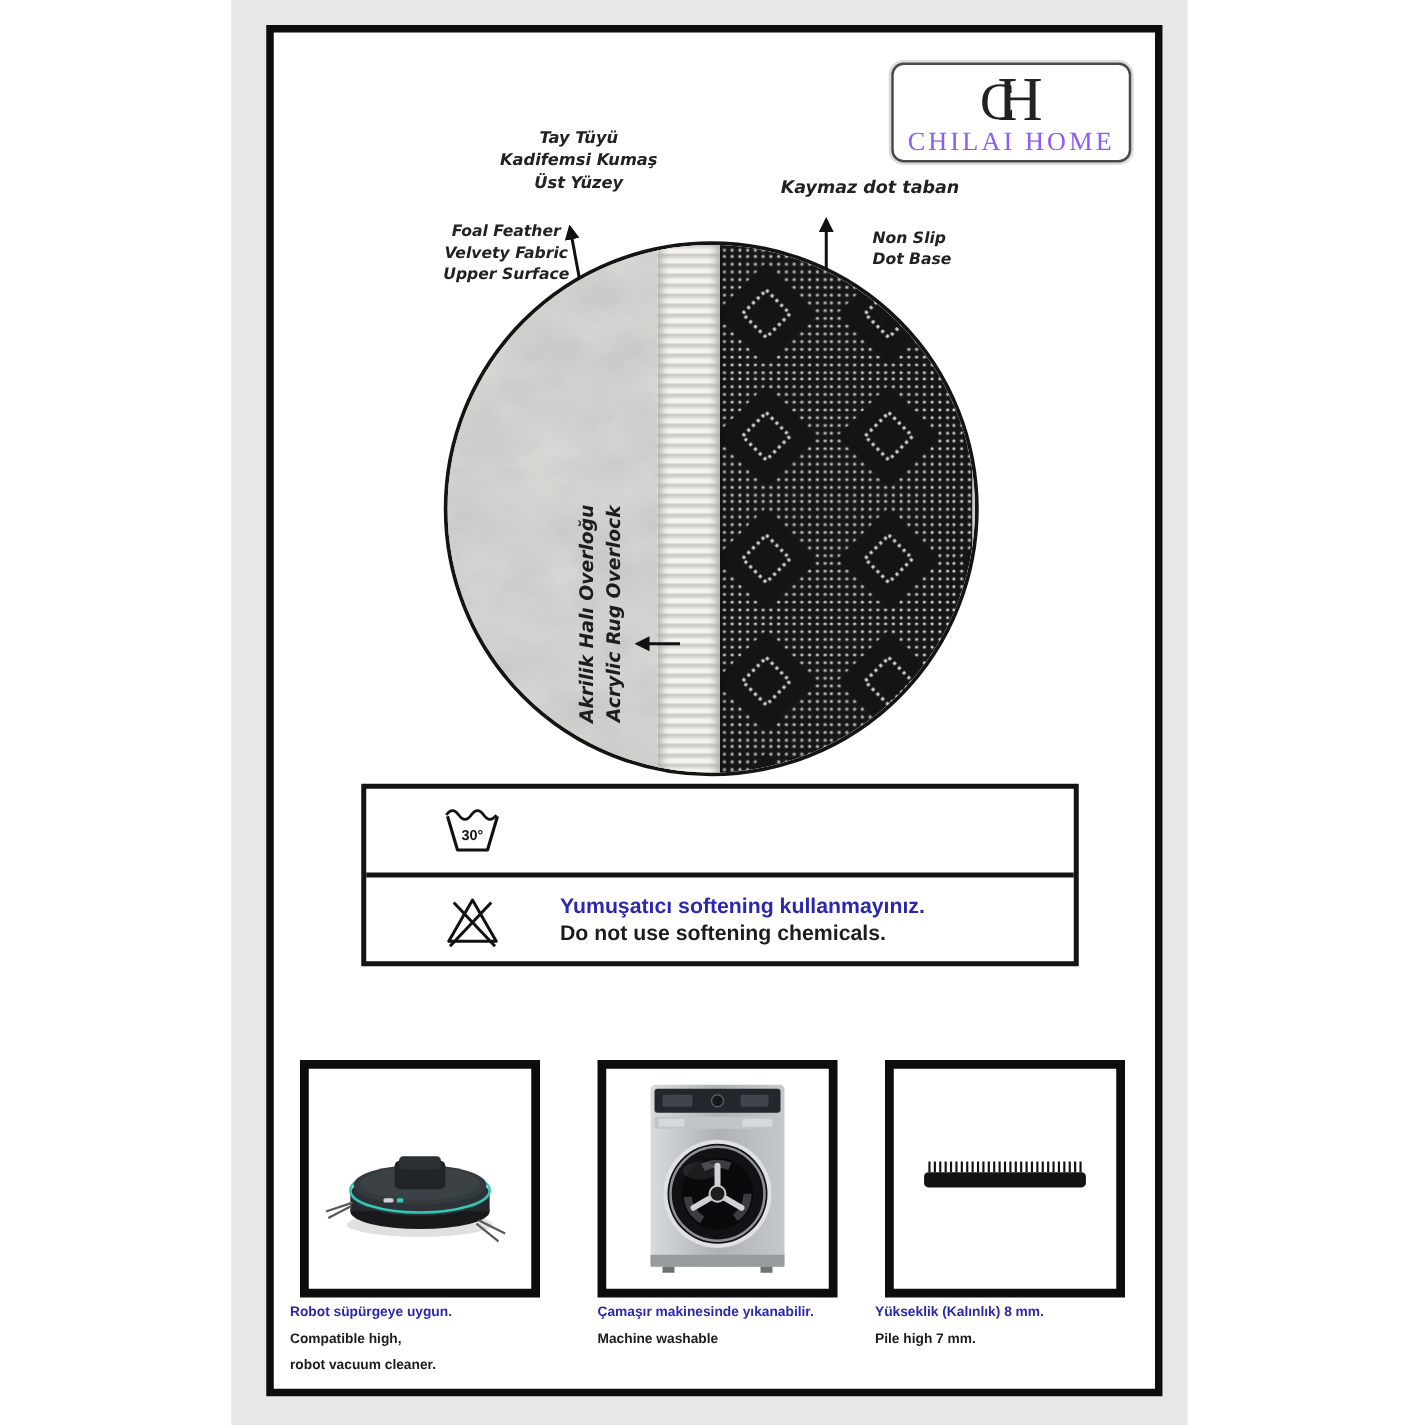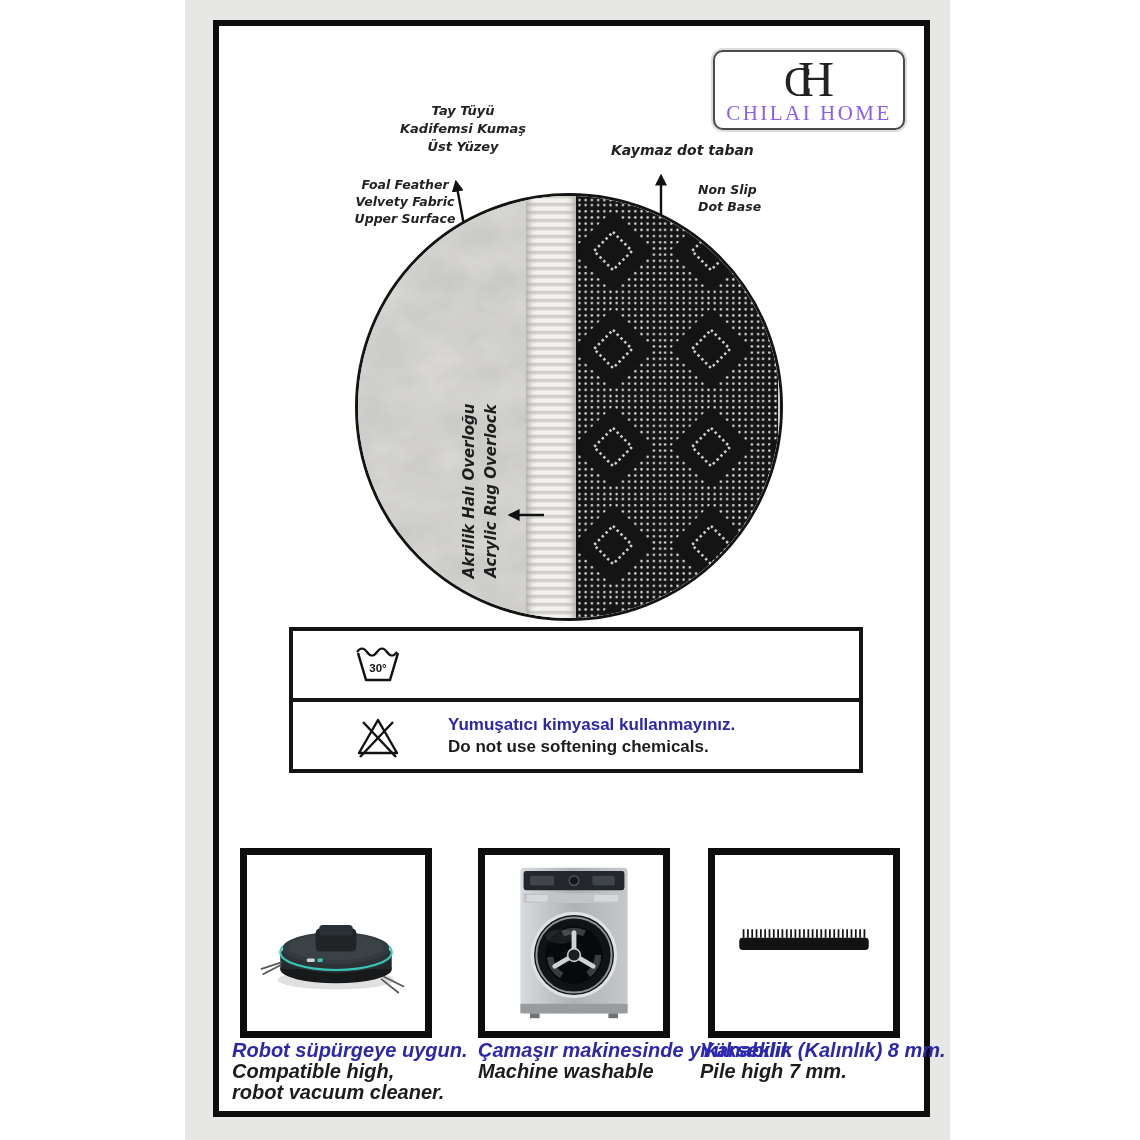--- a/index.html
+++ b/index.html
@@ -24,21 +24,21 @@
   .mono-c{font-size:42px;position:relative;top:3px;}
   .mono-h{font-size:50px;margin-left:-14px;}
   .brand-name{font-size:21px;letter-spacing:2.5px;color:#8b5cf6;margin-top:2px;}
   
   .annot{
     position:absolute;font-family:"DejaVu Sans", sans-serif;font-style:oblique;
     font-weight:bold;color:#222;text-align:center;
   }
   .annot-tr-top{left:169px;top:76px;width:150px;font-size:13px;line-height:18px;}
   .annot-en-left{left:109px;top:150px;width:154px;font-size:12.5px;line-height:17px;}
-  .annot-kaymaz{left:392px;top:116px;width:170px;font-size:14px;text-align:left;}
+  .annot-kaymaz{left:392px;top:116px;width:170px;font-size:14px;text-align:center;}
   .annot-nonslip{left:479px;top:155px;width:90px;font-size:12.5px;line-height:17px;text-align:left;}
   .arrow-layer{position:absolute;pointer-events:none;}
   
   .rug-circle{
     position:absolute;left:136px;top:167px;width:422px;height:422px;border-radius:50%;
     border:3px solid #141414;overflow:hidden;background:#dbdad7;
   }
   .velvet{position:absolute;left:0;top:0;width:100%;height:100%;background:#dcdbd8;}
   .velvet svg{position:absolute;left:0;top:0;}
   .seam{
@@ -63,21 +63,21 @@
   .care-text{margin-left:46px;font-weight:bold;font-size:17px;line-height:22px;white-space:nowrap;}
   .blue{color:var(--accent,#2b28ad);}
   .dark{color:#1c1c1c;}
   
   .feature-box{
     position:absolute;top:822px;height:176px;width:178px;background:#fff;
     border:7px solid #0d0d0d;display:flex;align-items:center;justify-content:center;
   }
   .fb1{left:21px;} .fb2{left:259px;} .fb3{left:489px;}
   .feature-label{
-    position:absolute;top:1014px;font-weight:bold;font-size:20px;line-height:21px;white-space:nowrap;font-style:italic;
+    position:absolute;top:1014px;font-weight:bold;font-size:11px;line-height:21px;white-space:nowrap;
   }
   .fl1{left:13px;} .fl2{left:259px;} .fl3{left:481px;}
 </style>
 </head>
 <body>
 
 <div class="gray-panel"></div>
 
 <div class="card">
 
@@ -169,21 +169,21 @@
 
     <div class="care-row">
       <div class="care-icon">
         <svg viewBox="0 0 48 48" width="48" height="48">
           <path d="M24 8 L5 41 L43 41 Z" fill="none" stroke="#111" stroke-width="2.4" stroke-linejoin="round"></path>
           <line x1="9" y1="10" x2="42" y2="45" stroke="#111" stroke-width="2.4"></line>
           <line x1="39" y1="10" x2="6" y2="45" stroke="#111" stroke-width="2.4"></line>
         </svg>
       </div>
       <div class="care-text">
-        <div class="blue">Yumuşatıcı kimyasal kullanmayınız.</div>
+        <div class="blue">Yumuşatıcı softening kullanmayınız.</div>
         <div class="dark">Do not use softening chemicals.</div>
       </div>
     </div>
 
   </div>
 
   <div class="feature-box fb1">
     <svg viewBox="0 0 190 150" width="168" height="133">
       <ellipse cx="95" cy="116" rx="66" ry="11" fill="rgba(0,0,0,0.12)"></ellipse>
       <ellipse cx="95" cy="104" rx="63" ry="16" fill="#17191b"></ellipse>

